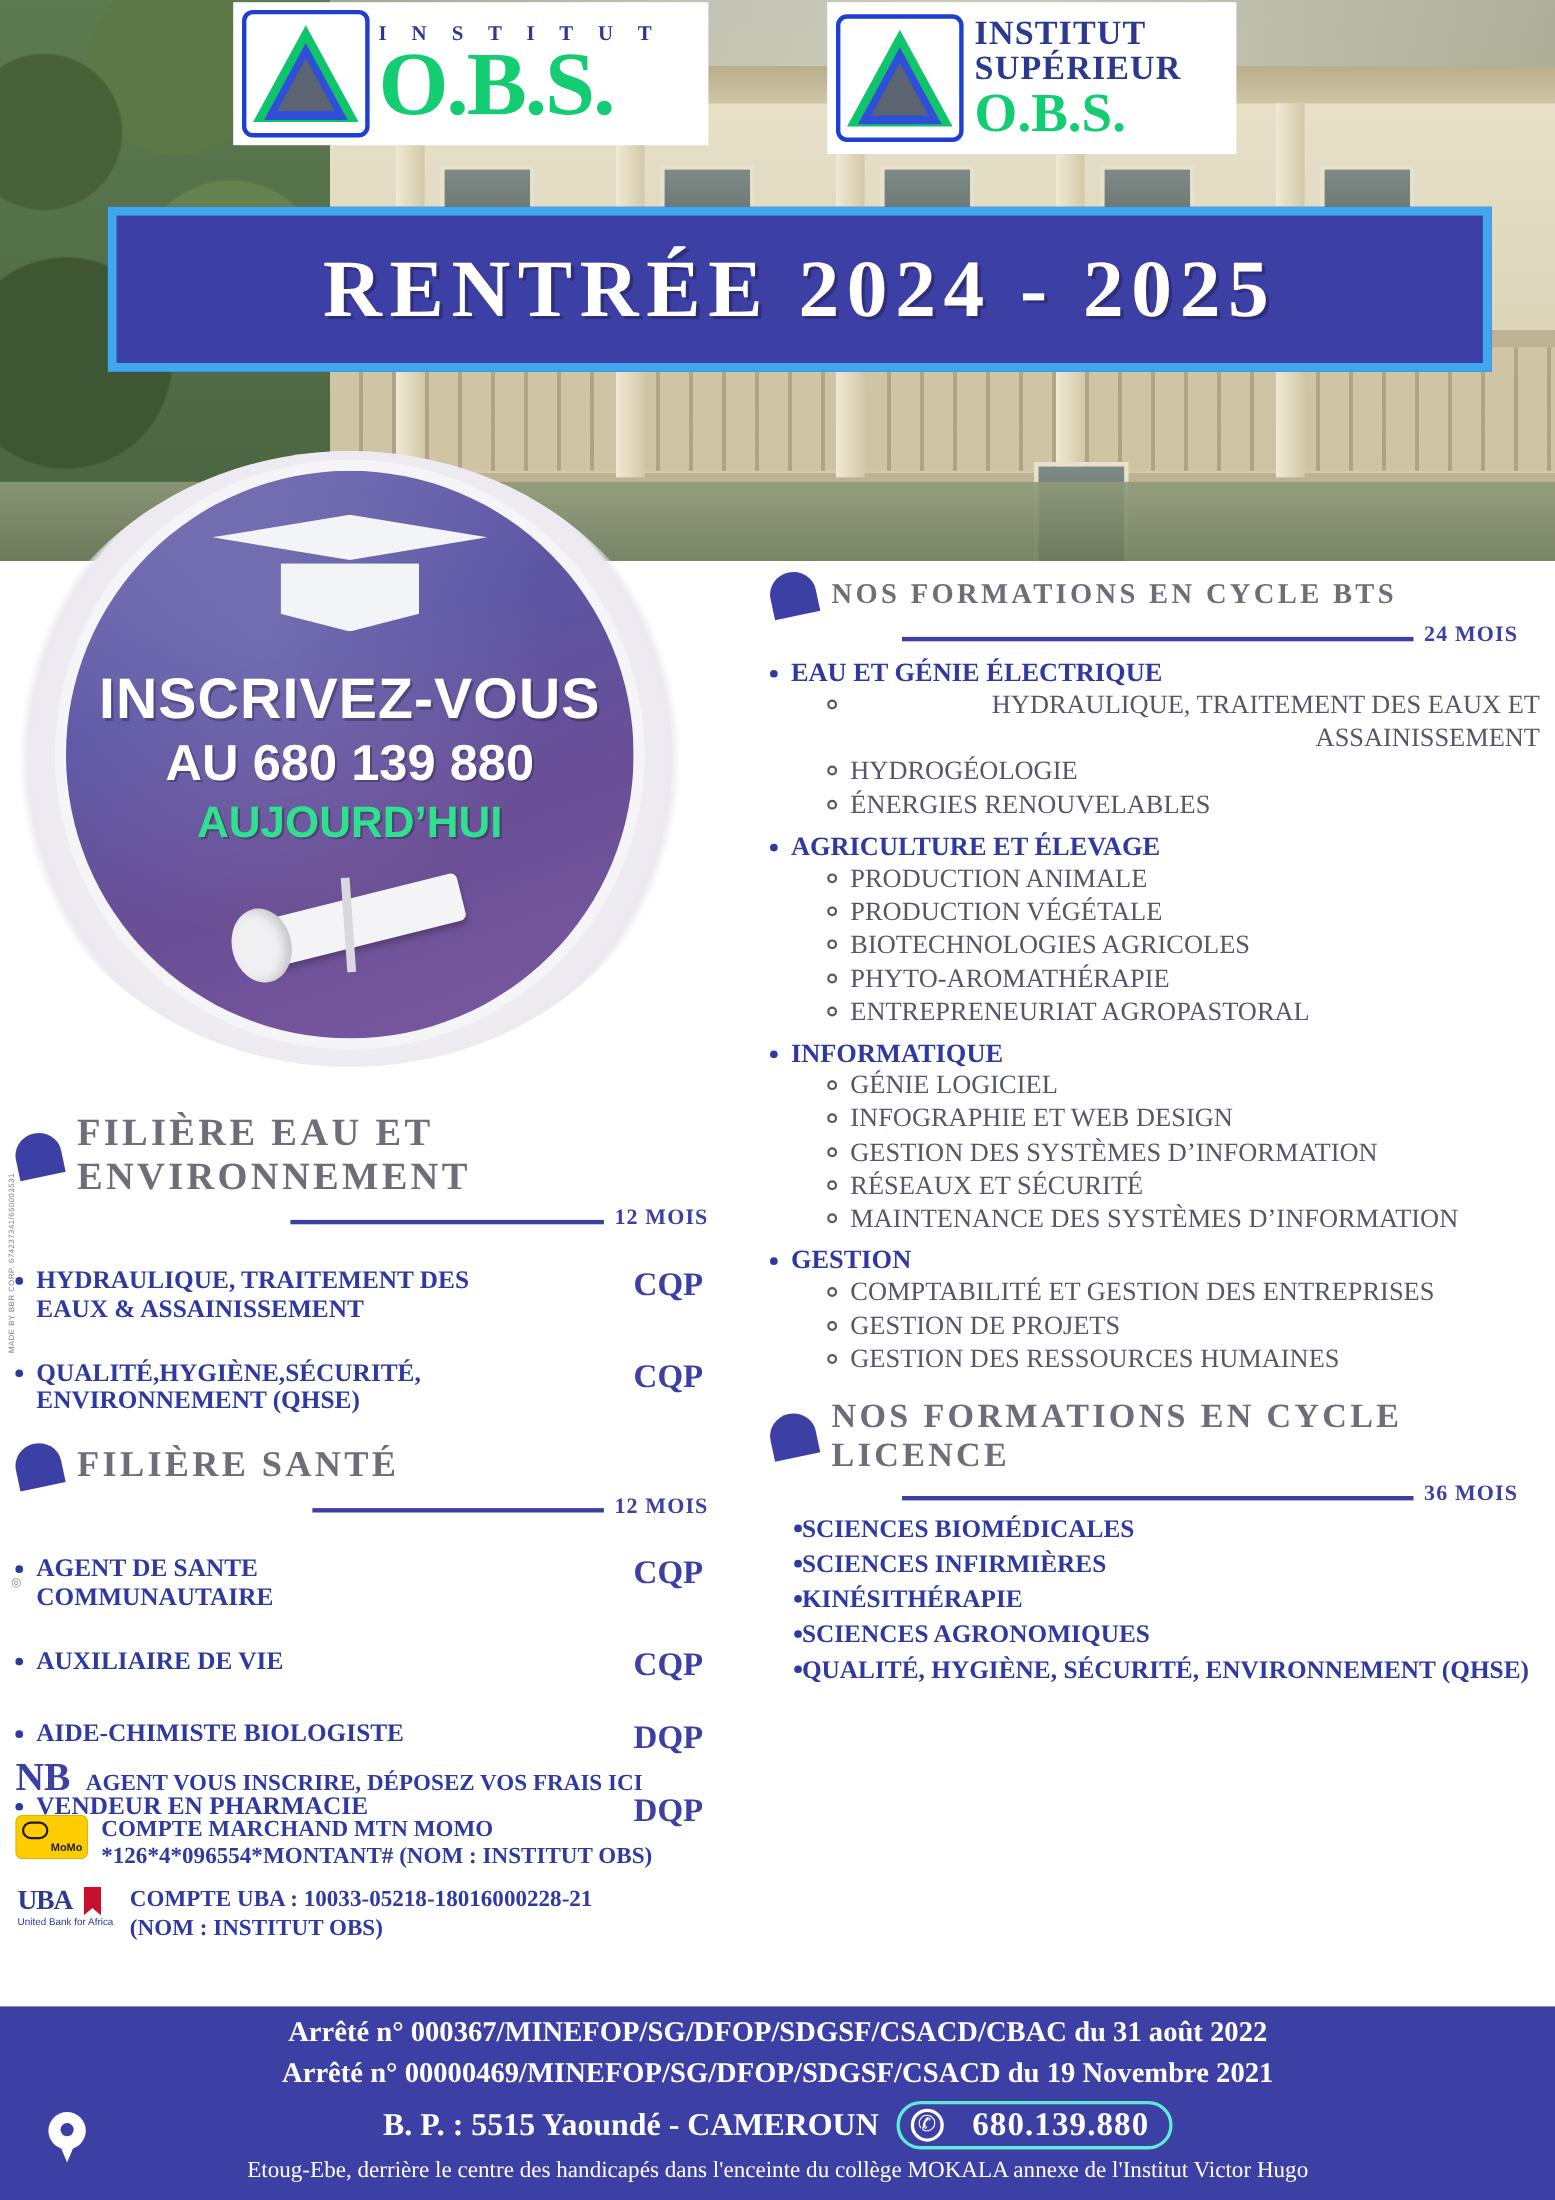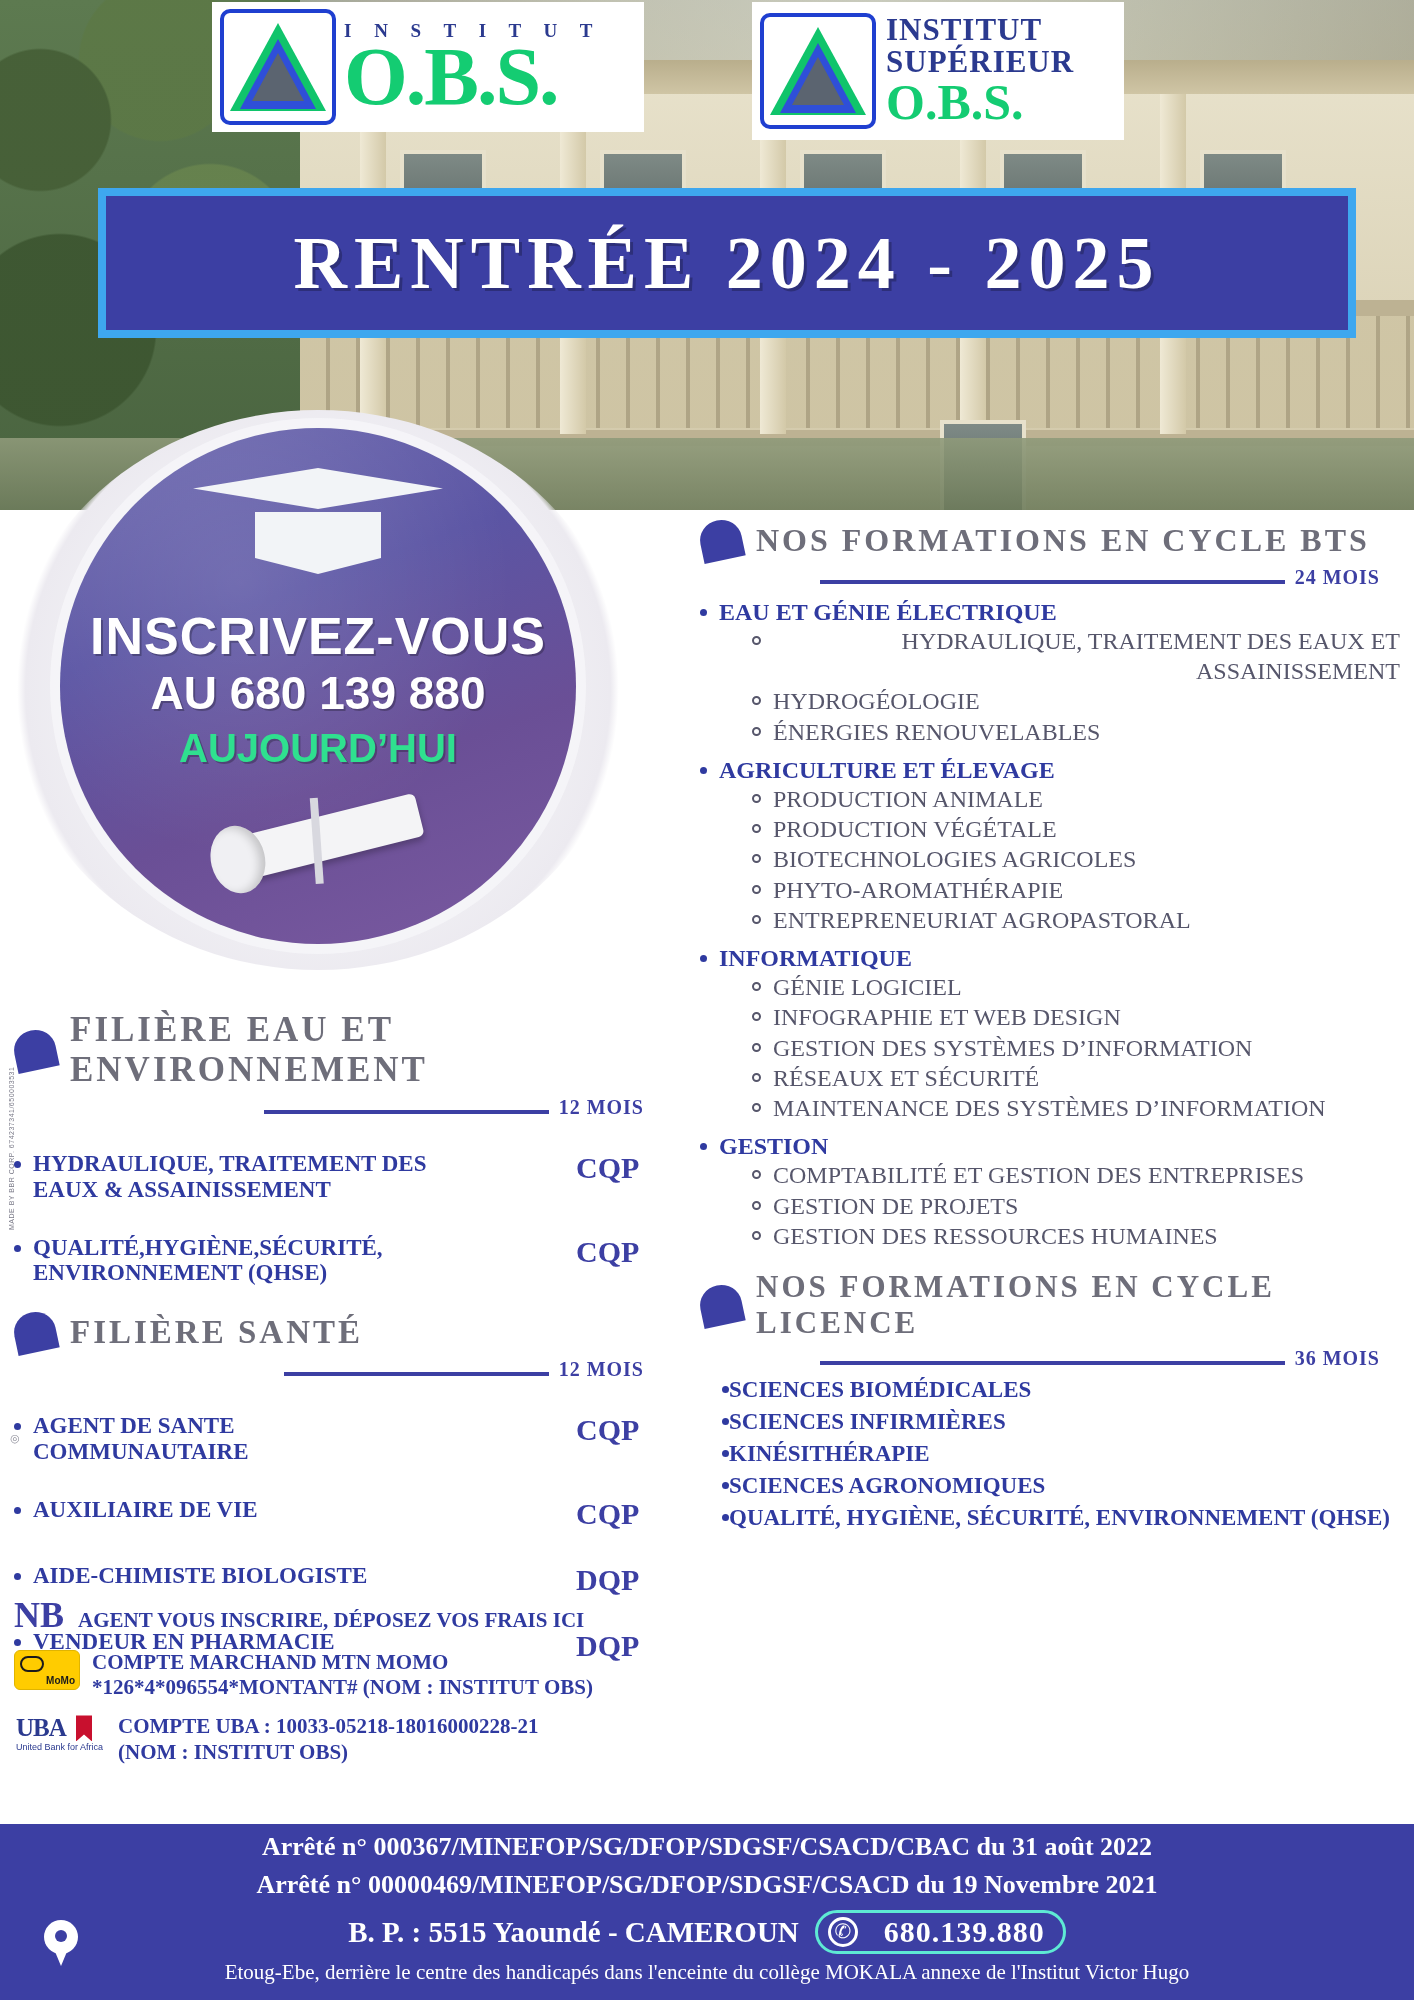--- a/index.html
+++ b/index.html
@@ -568,21 +568,21 @@
     </div>
   </div>
 
   <div class="side-text">MADE BY BBR CORP. 674237341/650003531</div>
   <div class="side-mark">◎</div>
 
   <div class="right-col">
 
     <div class="sec-head">
       <div class="fan"></div>
-      <div class="sec-title" style="font-size:32px">NOS FORMATIONS EN CYCLE BTS</div>
+      <div class="sec-title" style="font-size:26px">NOS FORMATIONS EN CYCLE BTS</div>
     </div>
     <div class="rule-row" style="margin:6px 4px 0 120px; width:560px;">
       <div class="rule"></div>
       <div class="dur">24 MOIS</div>
     </div>
 
     <div class="cat">
       <span class="dot"></span>
       <span>EAU ET GÉNIE ÉLECTRIQUE</span>
     </div>

